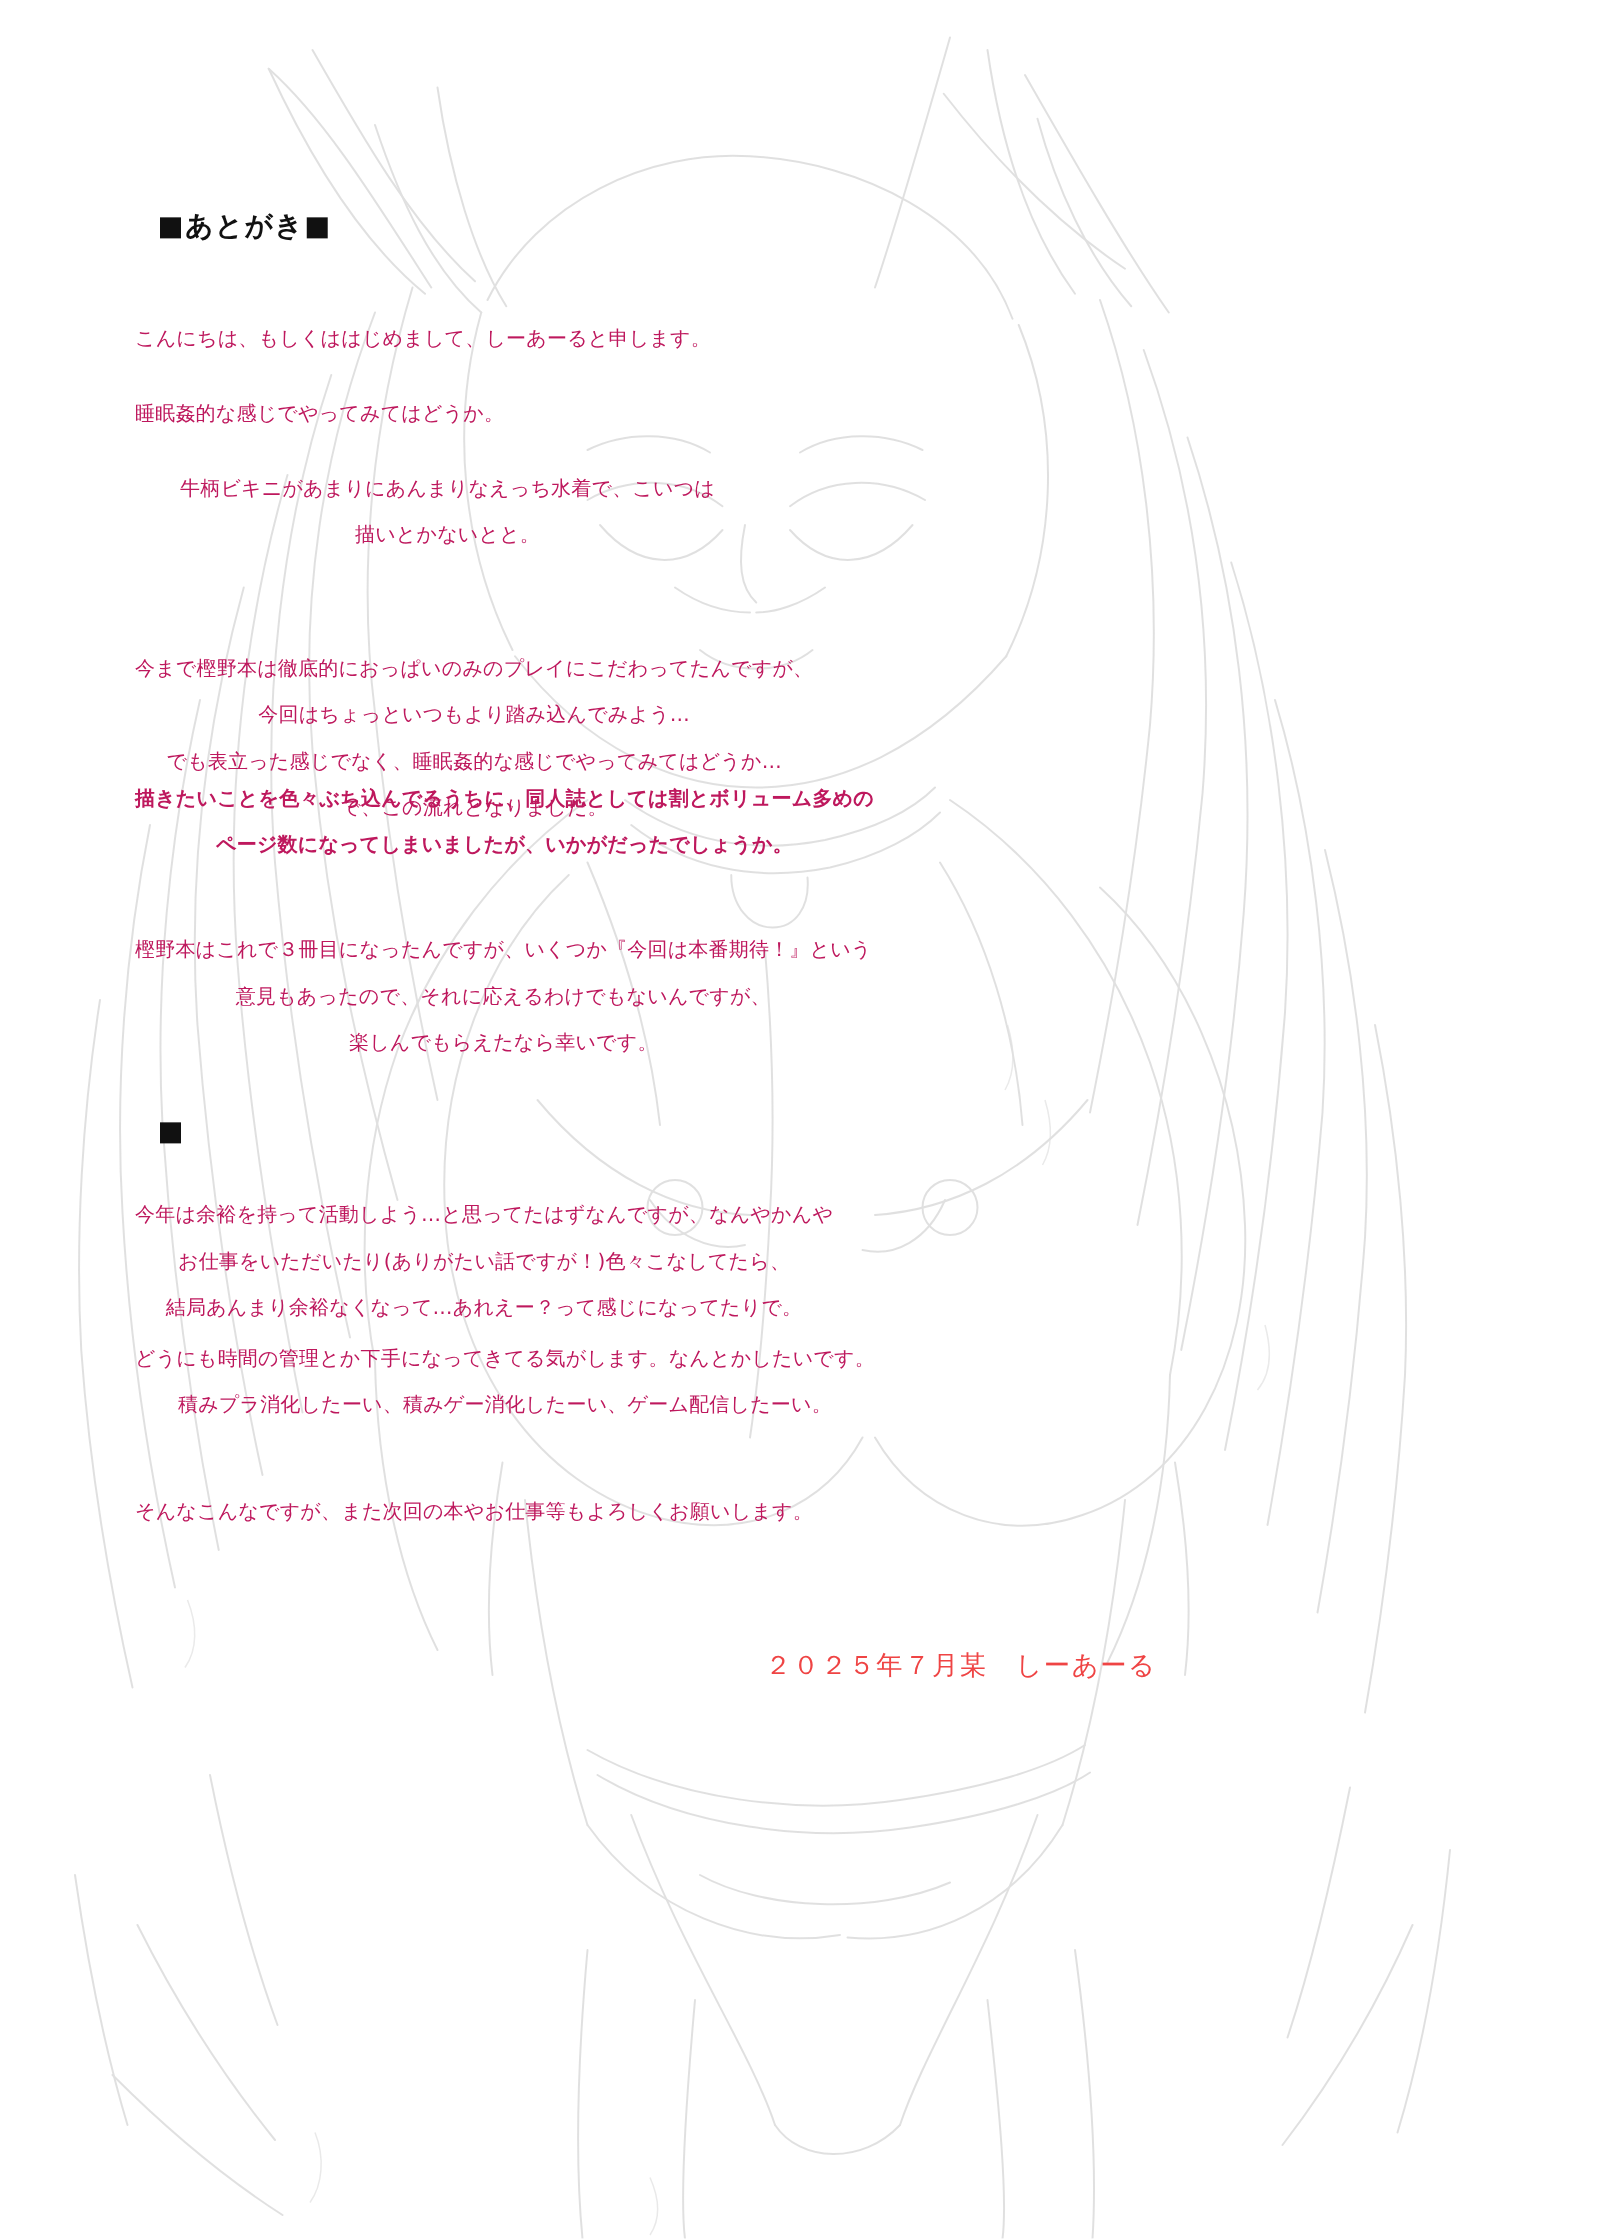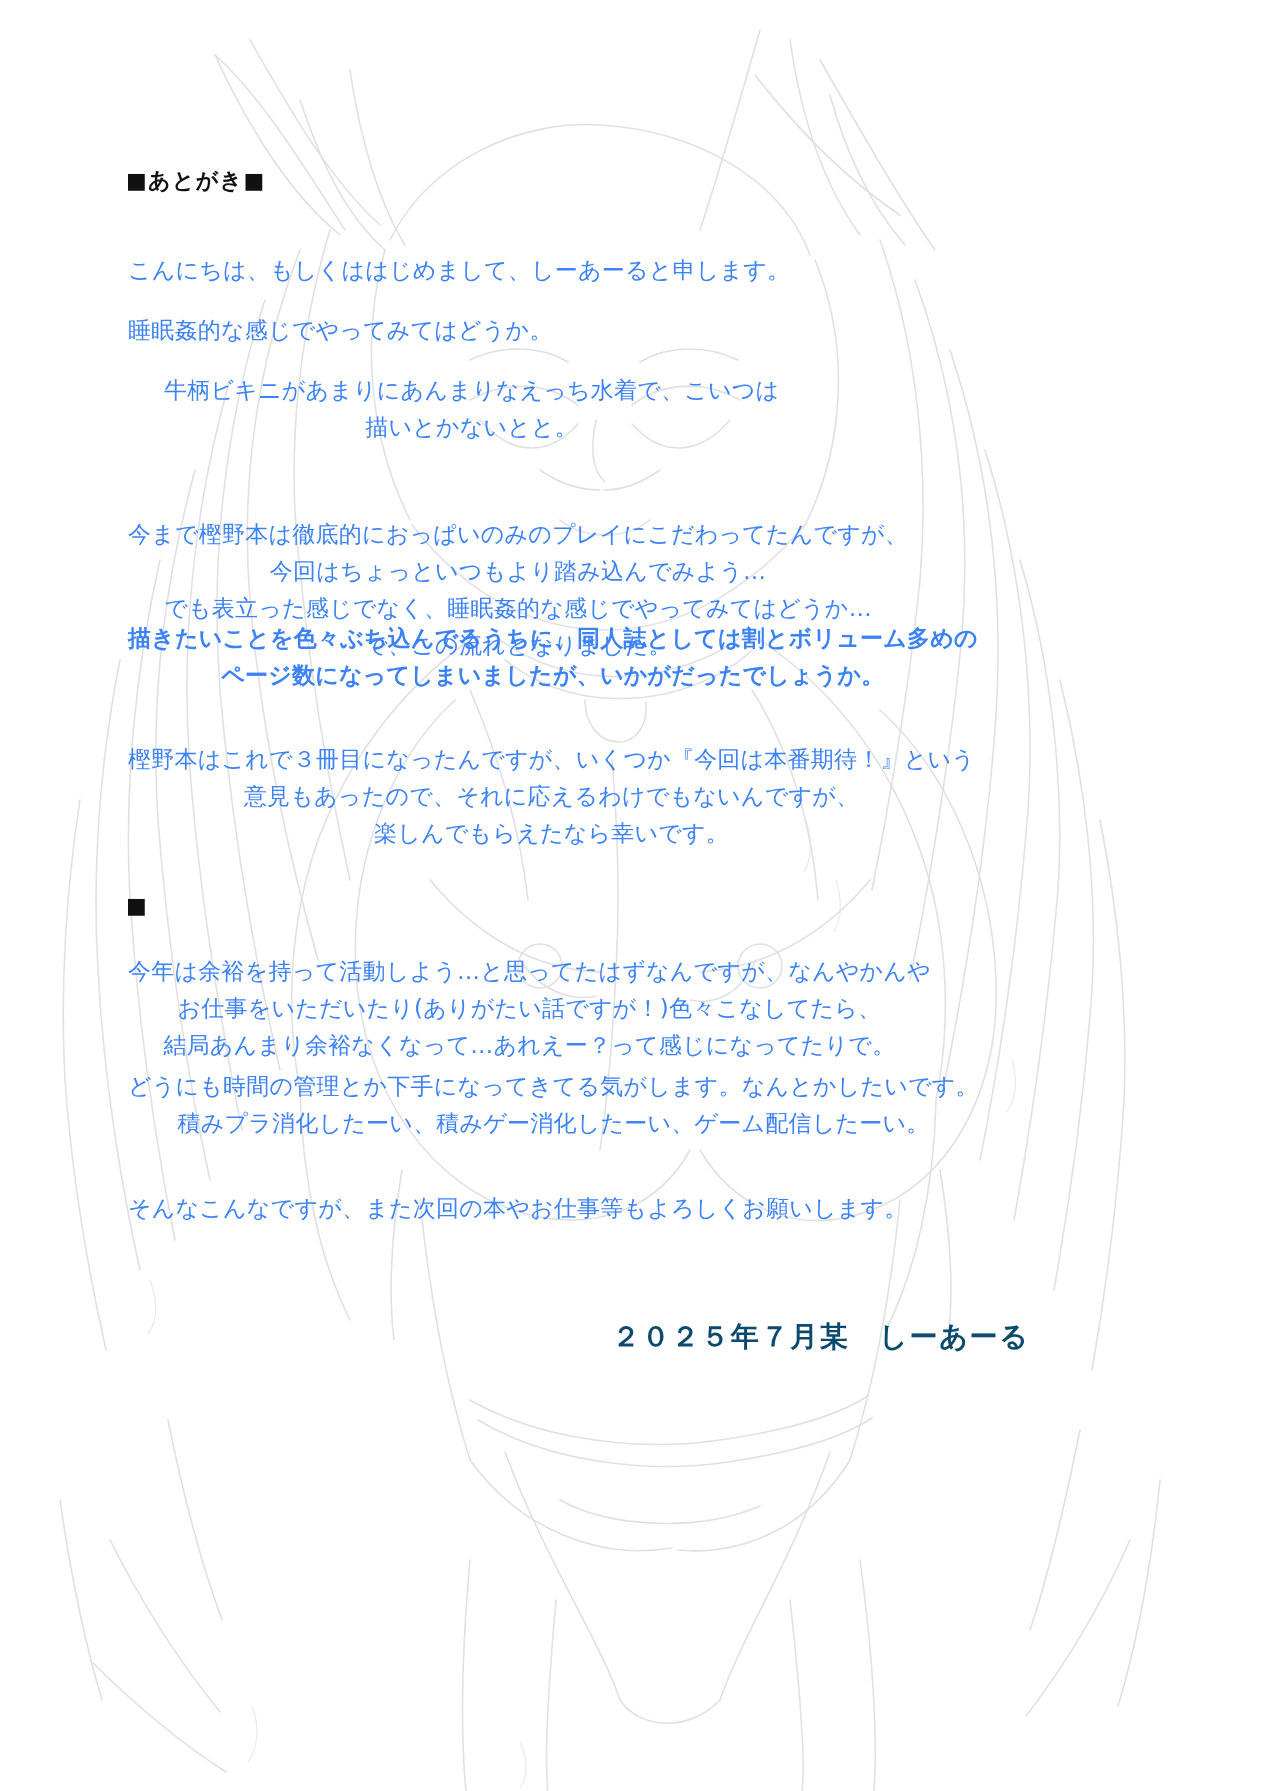--- a/index.html
+++ b/index.html
@@ -47,36 +47,35 @@
     position: absolute;
     left: 126px;
     top: 893px;
     font-size: 22px;
     font-weight: 600;
     color: #111;
     white-space: pre;
   }
   .para {
     position: absolute;
-    left: 128px;
-    font-size: 23px;
+    left: 108px;
+    font-size: 16px;
     line-height: 37px;
-    color: #3b82f6;
+    color: #be185d;
     white-space: pre;
     letter-spacing: 0.01em;
   }
   .signature {
     position: absolute;
     left: 612px;
     top: 1318px;
-    font-size: 28px;
+    font-size: 21px;
     letter-spacing: 0.06em;
-    color: #0c4a6e;
-    white-space: pre;
-    font-weight: bold;
+    color: #ef4444;
+    white-space: pre;
   }
   .p1 { top: 252px; }
   .p2 { top: 312px; }
   .p3 { top: 372px; margin-left: 36px; }
   .p4 { top: 468px; margin-top: 48px; }
   .p5 { top: 620px; font-weight: bold; }
   .p6 { top: 705px; margin-top: 36px; }
   .p7 { top: 953px; }
   .p8 { top: 1068px; }
   .p9 { top: 1190px; }

